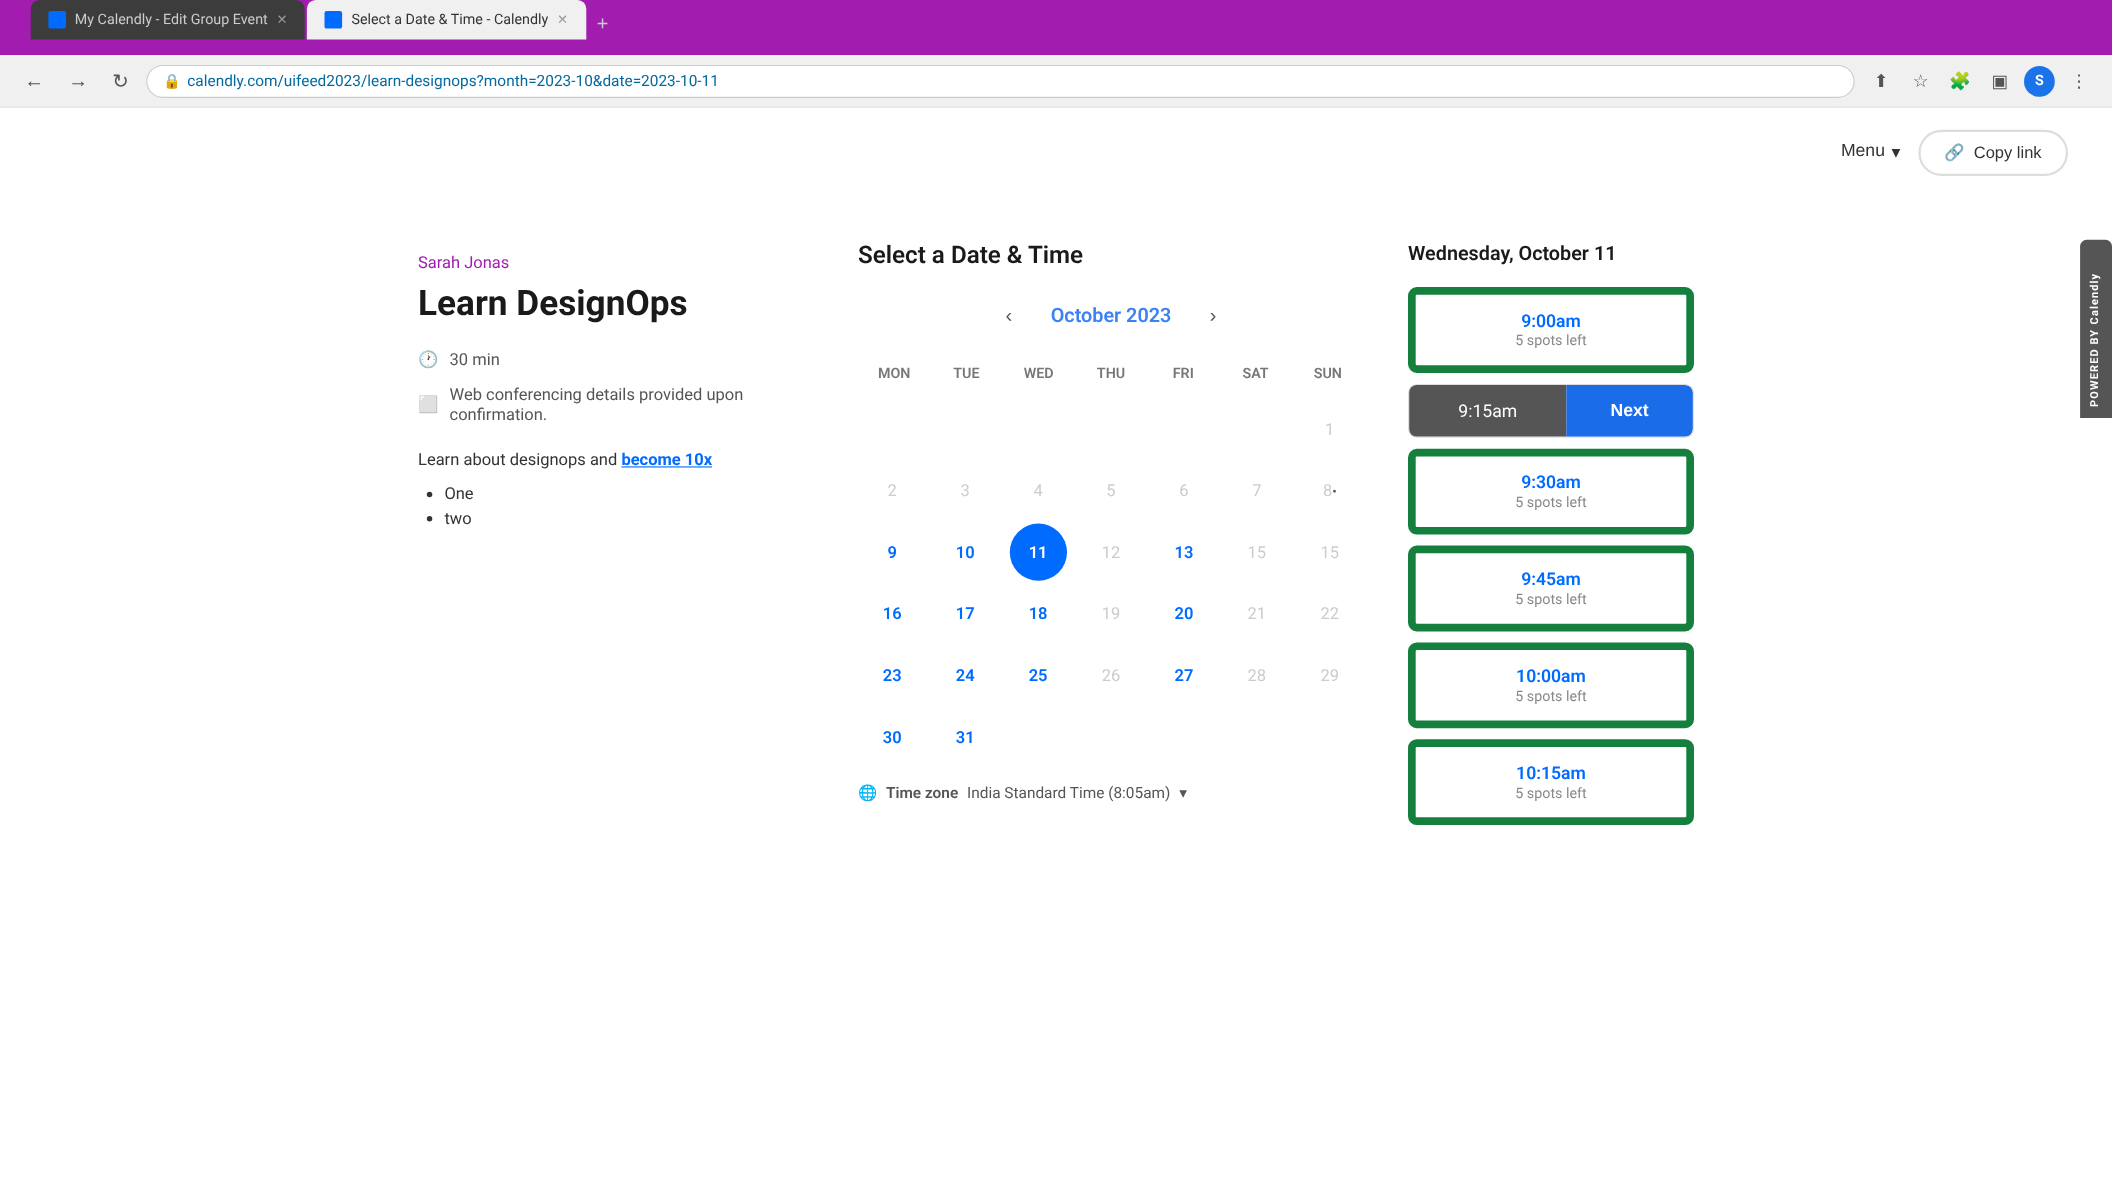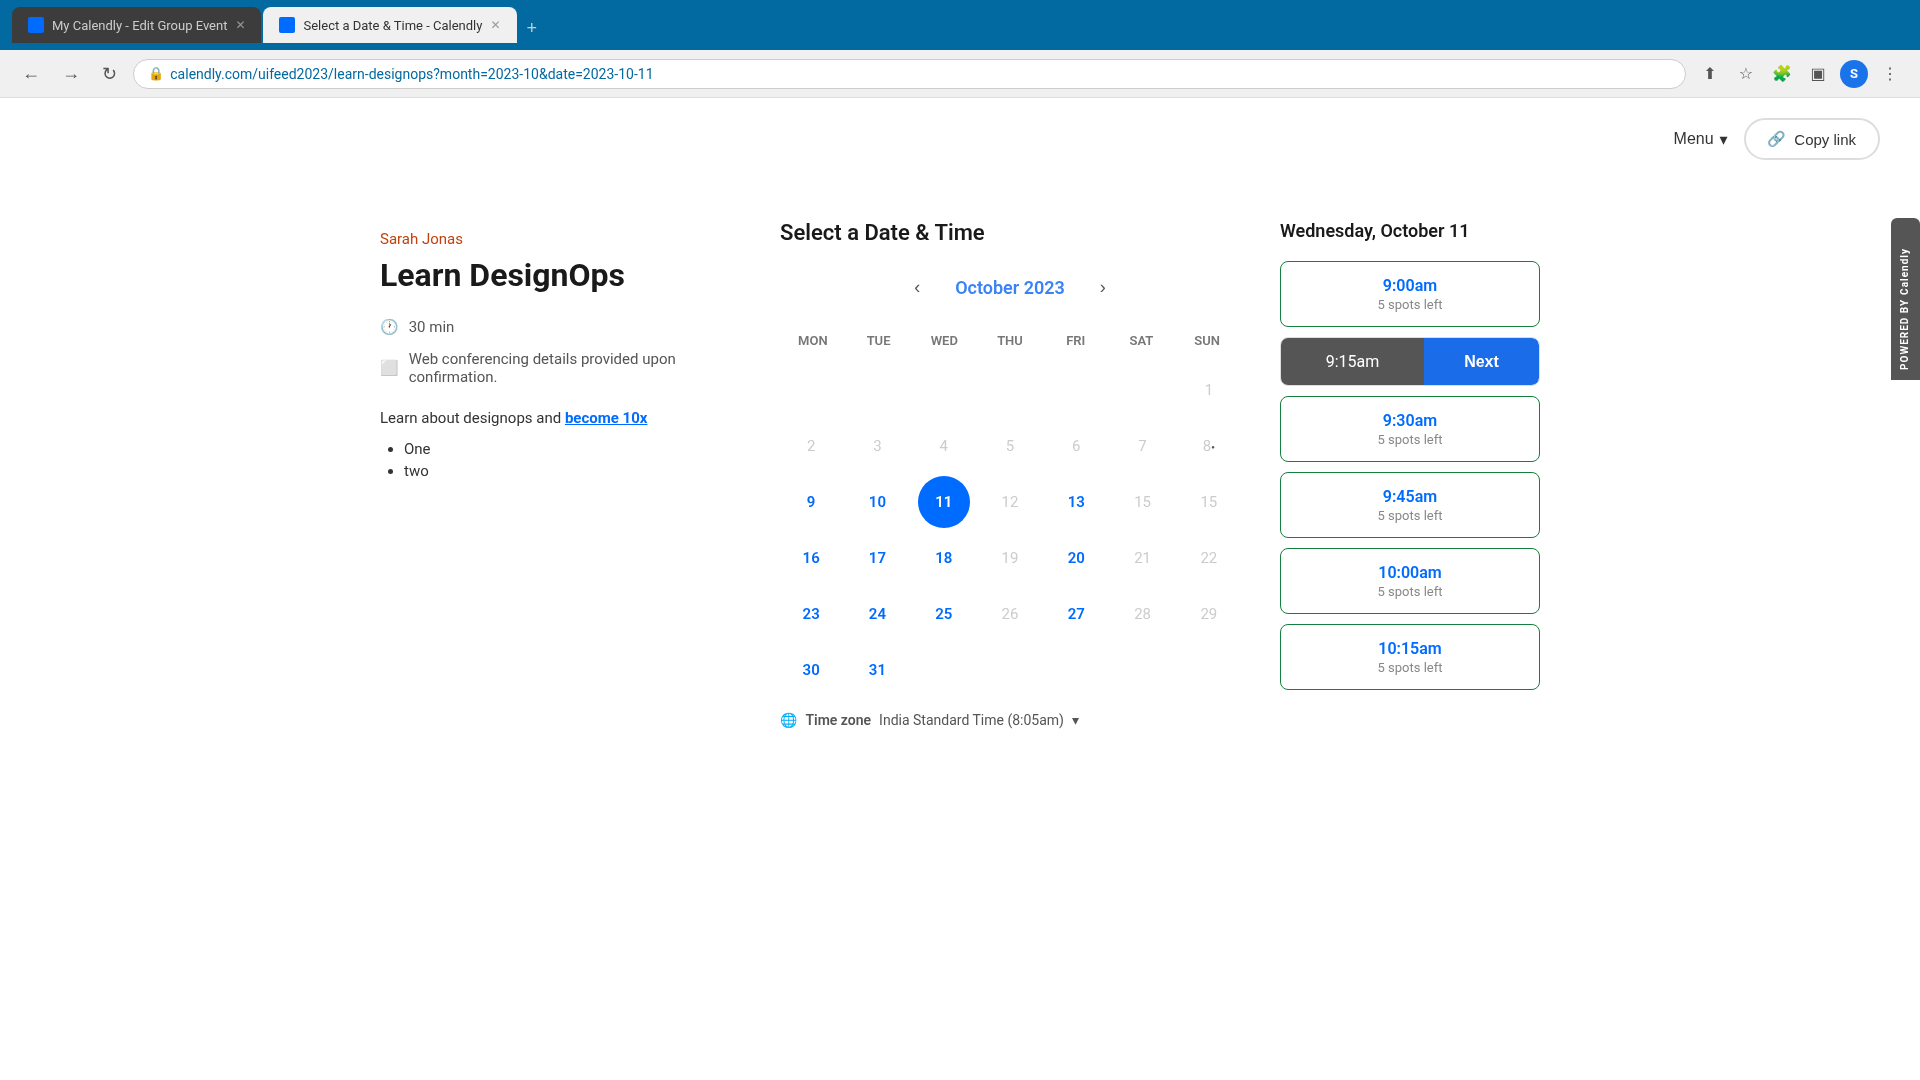--- a/index.html
+++ b/index.html
@@ -1,19 +1,19 @@
 <!DOCTYPE html>
 <html><head>
   <meta charset="utf-8">
   <style>
     * { box-sizing: border-box; margin: 0; padding: 0; }
     body { font-family: -apple-system, BlinkMacSystemFont, 'Segoe UI', Roboto, sans-serif; background: #f8f8f8; width: 1920px; height: 1080px; overflow: hidden; }
 
     
-    .browser-chrome { background: #0369a1; height: 50px; display: flex; align-items: center; padding: 0 12px; gap: 8px; }
+    .browser-chrome { background: #a21caf; height: 50px; display: flex; align-items: flex-start; padding: 0 28px; gap: 8px; }
     .browser-tabs { display: flex; align-items: flex-end; gap: 2px; }
     .browser-tab { background: #3c3c3c; color: #ccc; padding: 8px 16px; border-radius: 8px 8px 0 0; font-size: 13px; display: flex; align-items: center; gap: 8px; min-width: 200px; cursor: pointer; height: 36px; }
     .browser-tab.active { background: #f0f0f0; color: #333; }
     .tab-favicon { width: 16px; height: 16px; border-radius: 2px; background: #aaa; display: inline-block; }
     .tab-favicon.calendly { background: #006bff; }
     .tab-favicon.calendly2 { background: #006bff; }
     .tab-close { color: #999; font-size: 12px; margin-left: auto; cursor: pointer; }
     .tab-add { background: transparent; border: none; color: #ccc; font-size: 18px; cursor: pointer; padding: 4px 8px; }
 
     
@@ -32,21 +32,21 @@
     
     .top-nav { display: flex; justify-content: flex-end; align-items: center; padding: 20px 40px; gap: 16px; }
     .menu-btn { background: transparent; border: none; font-size: 16px; color: #333; cursor: pointer; display: flex; gap: 6px; }
     .copy-link-btn { background: white; border: 2px solid #ddd; border-radius: 24px; padding: 10px 22px; font-size: 15px; color: #333; cursor: pointer; display: flex; align-items: center; gap: 8px; }
 
     
     .main-content { display: flex; padding: 40px 120px; gap: 60px; max-width: 1400px; margin: 0 auto; }
 
     
     .left-panel { width: 340px; flex-shrink: 0; padding-top: 10px; }
-    .organizer-name { font-size: 15px; color: #c2410c; margin-bottom: 8px; }
+    .organizer-name { font-size: 15px; color: #a21caf; margin-bottom: 8px; }
     .event-title { font-size: 32px; font-weight: 700; color: #1a1a1a; margin-bottom: 24px; }
     .event-detail { display: flex; align-items: center; gap: 10px; color: #555; font-size: 15px; margin-bottom: 14px; }
     .event-description { color: #333; font-size: 15px; margin: 20px 0 10px; line-height: 1.6; }
     .event-description a { color: #006bff; font-weight: bold; }
     .bullet-list { list-style: disc; padding-left: 24px; color: #333; font-size: 15px; }
     .bullet-list li { margin-bottom: 4px; }
 
     
     .right-panel { flex: 1; display: flex; gap: 40px; }
 
@@ -65,21 +65,21 @@
     .cal-day.selected { background: #006bff; color: white; font-weight: 600; }
     .cal-day.inactive { color: #ccc; cursor: default; }
     .cal-day.empty { cursor: default; }
 
     .timezone-section { margin-top: 16px; display: flex; align-items: center; gap: 8px; font-size: 14px; color: #555; }
     .timezone-label { font-weight: 600; }
 
     
     .time-section { width: 260px; }
     .selected-date { font-size: 18px; font-weight: 600; color: #1a1a1a; margin-bottom: 20px; }
-    .time-slot { border: 1px solid #15803d; border-radius: 8px; padding: 14px; text-align: center; margin-bottom: 10px; cursor: pointer; }
+    .time-slot { border: 7px solid #15803d; border-radius: 8px; padding: 14px; text-align: center; margin-bottom: 10px; cursor: pointer; }
     .time-slot.expanded { display: flex; gap: 0; padding: 0; overflow: hidden; border: 1px solid #ddd; }
     .time-slot-label { flex: 1; display: flex; flex-direction: column; align-items: center; justify-content: center; padding: 14px; background: #555; color: white; border-radius: 0; cursor: pointer; }
     .time-slot-label.selected-time { background: #555; color: white; }
     .next-btn { flex: 1; background: #1a6ce8; color: white; border: none; font-size: 16px; font-weight: 600; cursor: pointer; border-radius: 0 7px 7px 0; }
     .time-text { font-size: 16px; font-weight: 600; color: #006bff; }
     .spots-text { font-size: 13px; color: #888; margin-top: 2px; }
     .time-slot-simple .time-text { color: #006bff; }
 
     
     .calendly-badge { position: absolute; top: 120px; right: 0; background: #555; color: white; padding: 10px 8px 30px 10px; font-size: 10px; font-weight: bold; letter-spacing: 1px; writing-mode: vertical-rl; transform: rotate(180deg); display: flex; align-items: center; gap: 4px; border-radius: 0 0 6px 6px; }

